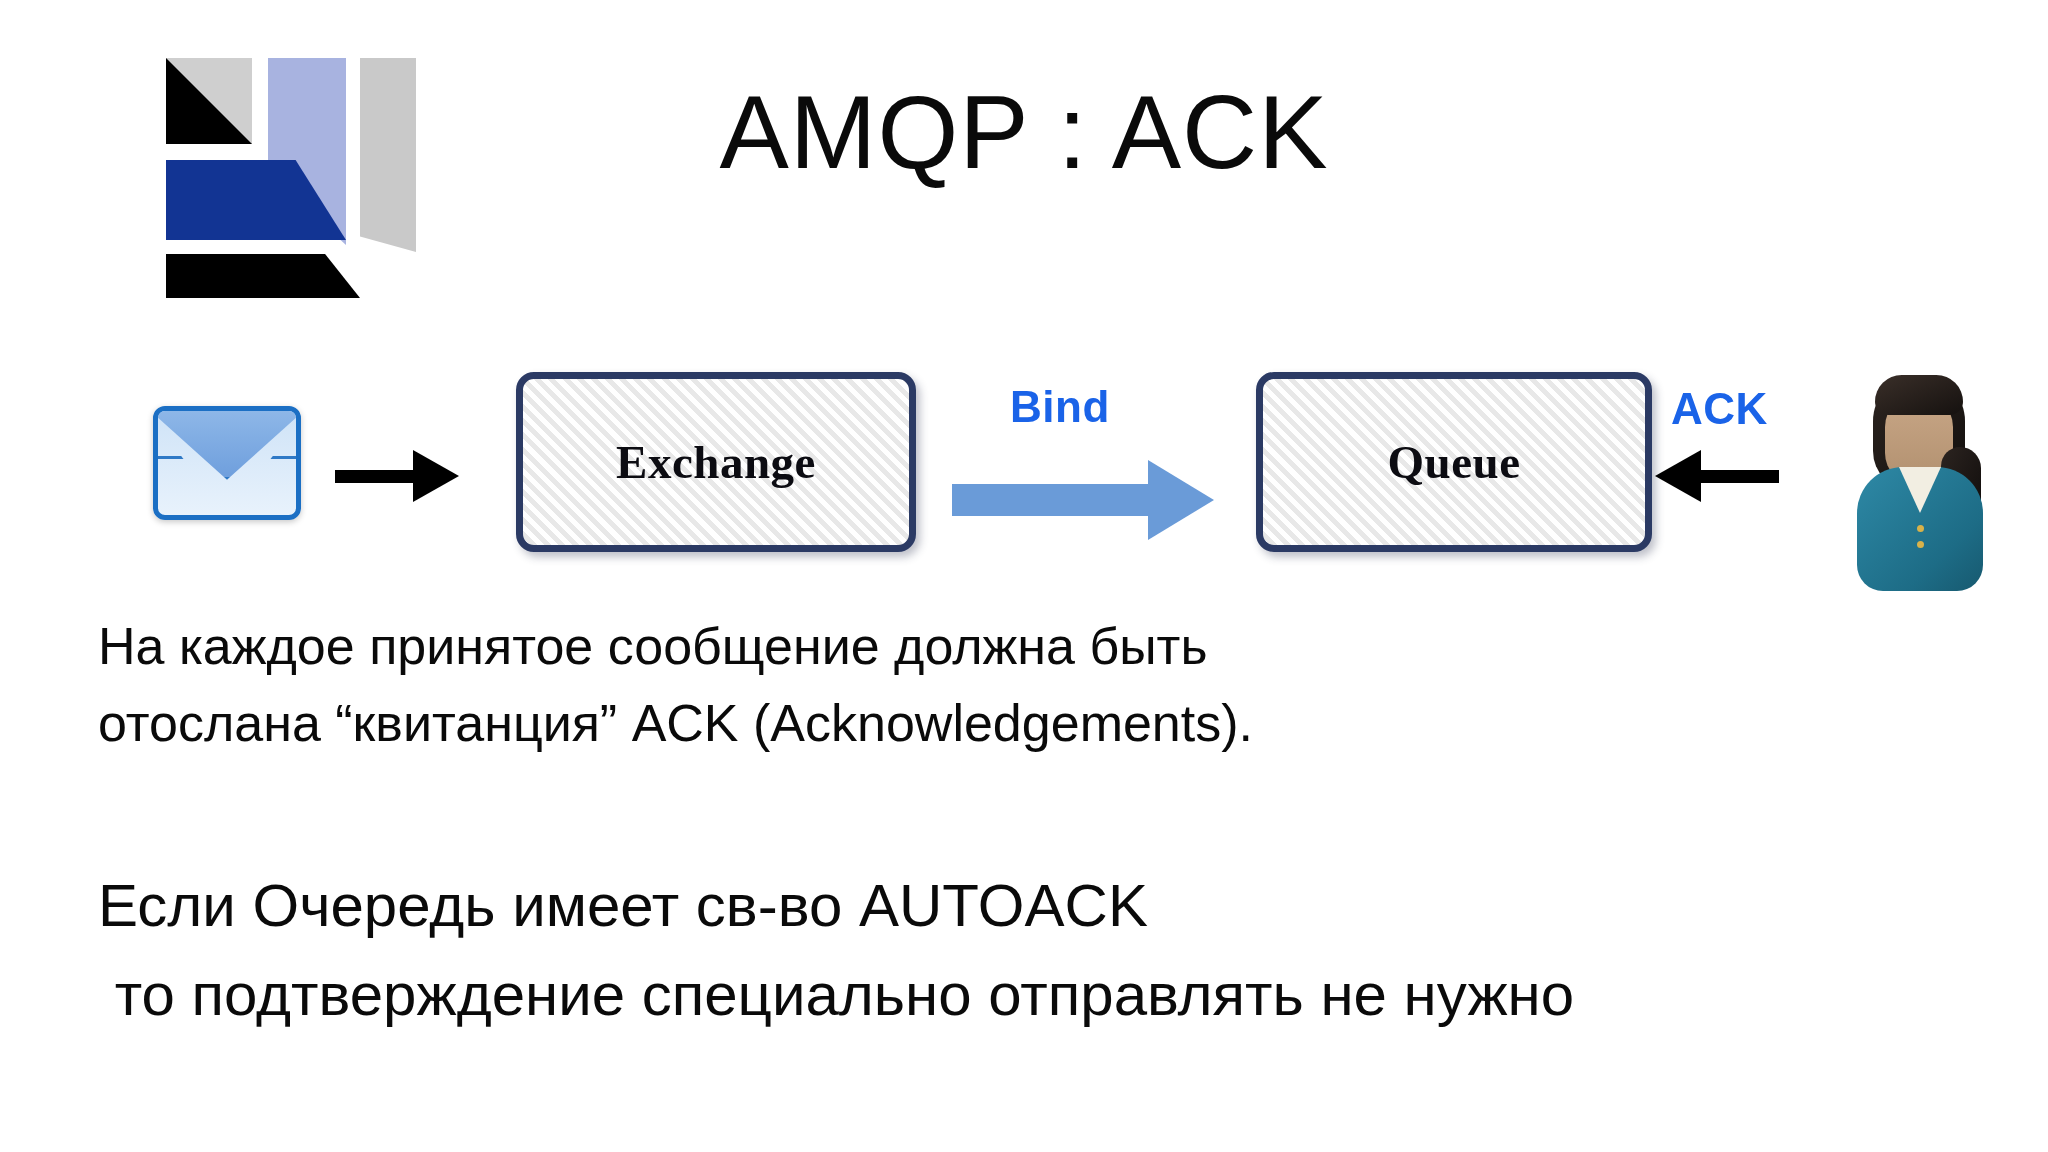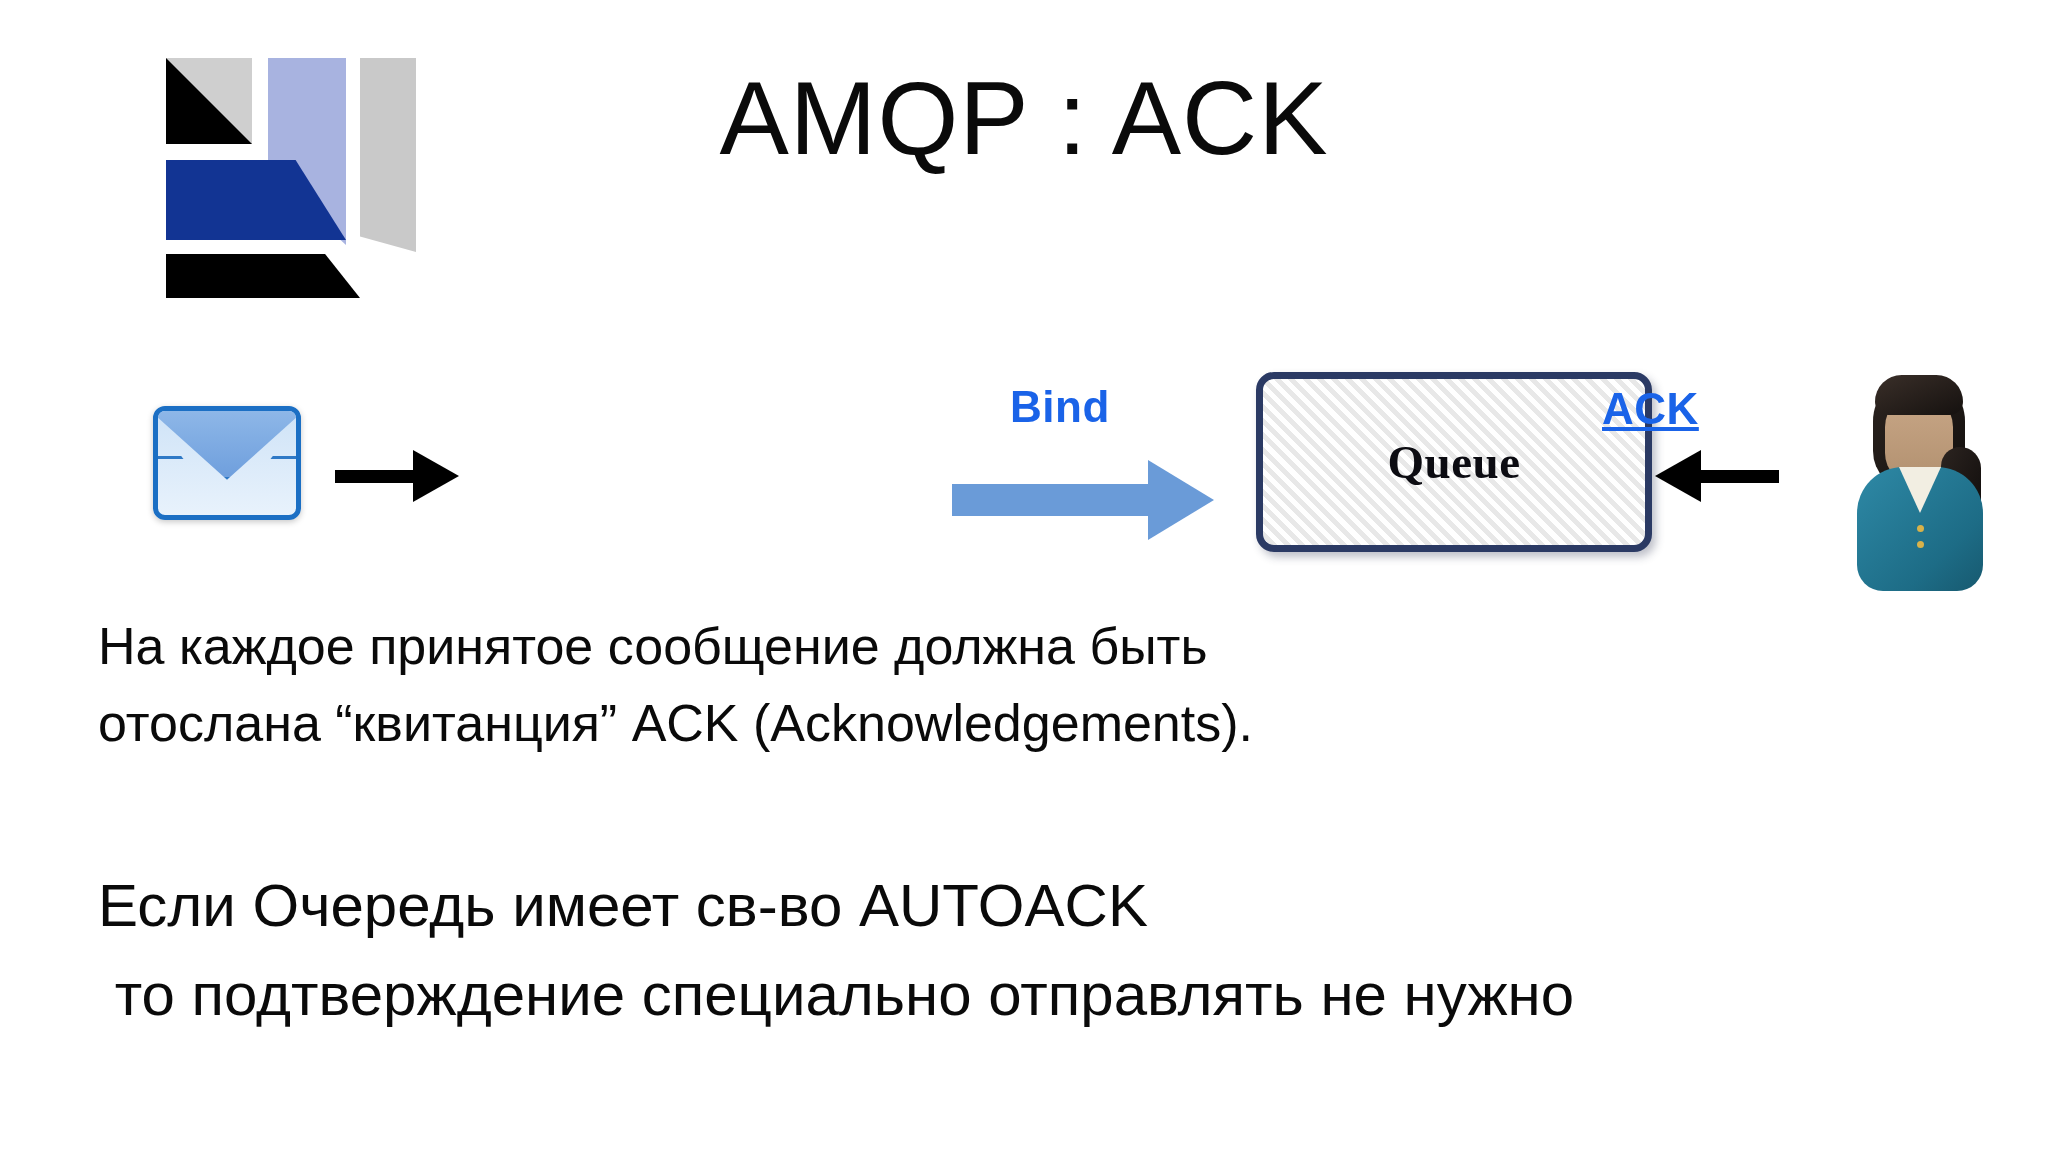--- a/index.html
+++ b/index.html
@@ -56,21 +56,21 @@
     left: 14px; top: 196px;
     width: 194px; height: 44px;
     background: #000000;
     clip-path: polygon(0 0, 82% 0, 100% 100%, 0 100%);
   }
 
   
   .slide-title {
     position: absolute;
     left: 0; right: 0;
-    top: 66px;
+    top: 80px;
     text-align: center;
     font-size: 104px;
     line-height: 1.0;
     font-weight: 400;
     letter-spacing: 1px;
     color: #0a0a0a;
     font-family: "Liberation Sans", sans-serif;
   }
 
   
@@ -178,21 +178,21 @@
 
   .blue-label {
     position: absolute;
     font-family: "Liberation Sans", sans-serif;
     font-weight: bold;
     font-size: 44px;
     color: #1a63e8;
     letter-spacing: 0.5px;
   }
   .label-bind { left: 974px; top: 32px; margin-left: 36px; }
-  .label-ack  { left: 1602px; top: 34px; text-decoration: underline; }
+  .label-ack  { left: 1671px; top: 34px; }
 
   
   .person {
     position: absolute;
     left: 1855px; top: 25px;
     width: 130px; height: 215px;
   }
   .person .hair-back {
     position: absolute;
     left: 18px; top: 0px;
@@ -288,20 +288,23 @@
     <div class="flap"></div>
     <div class="crease-l"></div>
     <div class="crease-r"></div>
   </div>
 
   <div class="black-arrow arrow-in">
     <div class="shaft"></div>
     <div class="head"></div>
   </div>
 
+  <div class="node-box box-exchange">
+    <span class="label">Exchange</span>
+  </div>
 
   <div class="blue-label label-bind">Bind</div>
 
   <div class="bind-arrow">
     <div class="shaft"></div>
     <div class="head"></div>
   </div>
 
   <div class="node-box box-queue">
     <span class="label">Queue</span>

